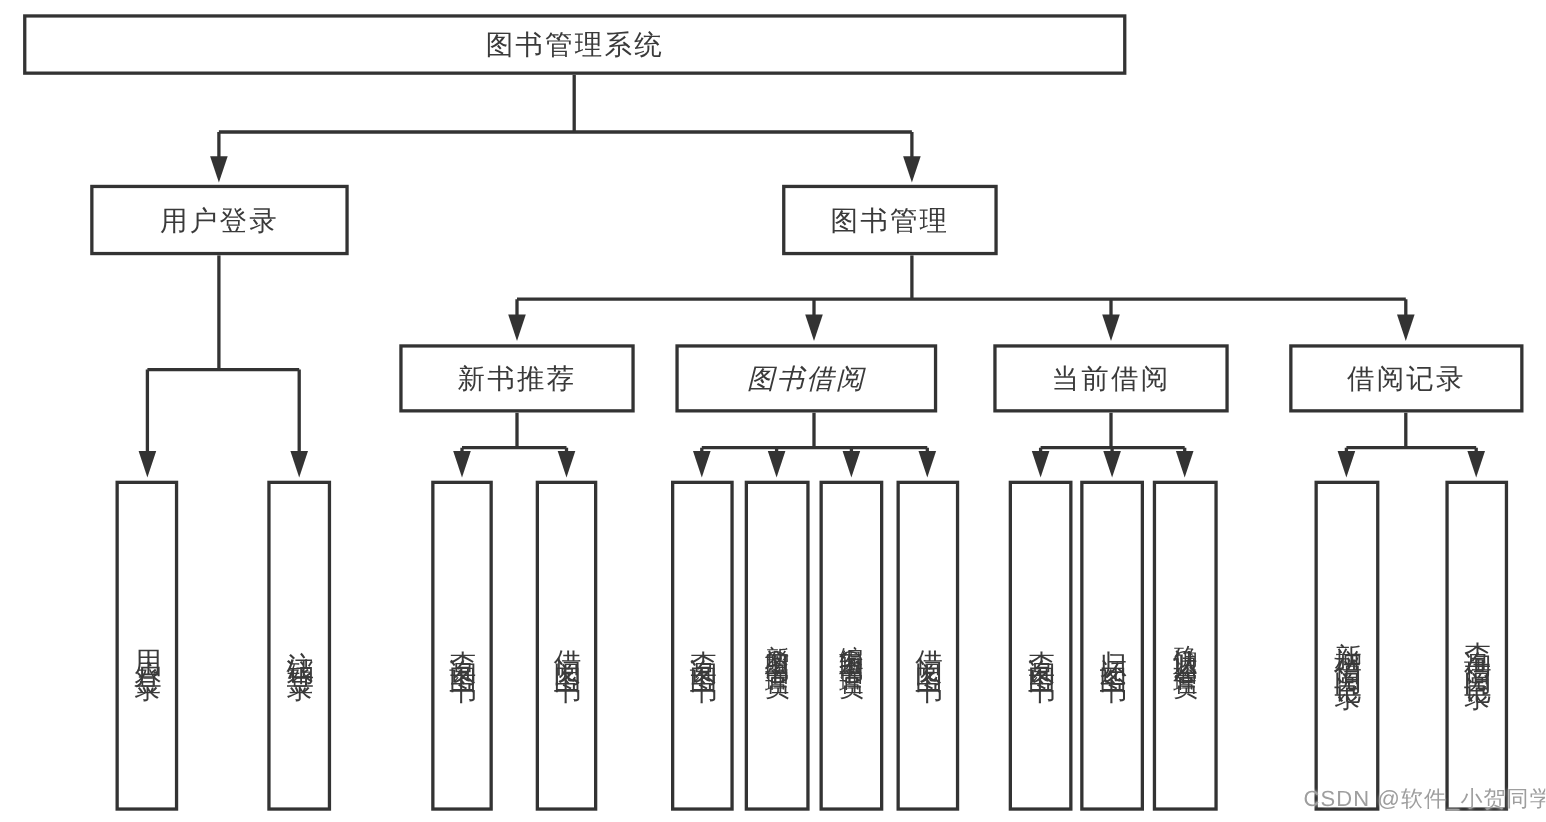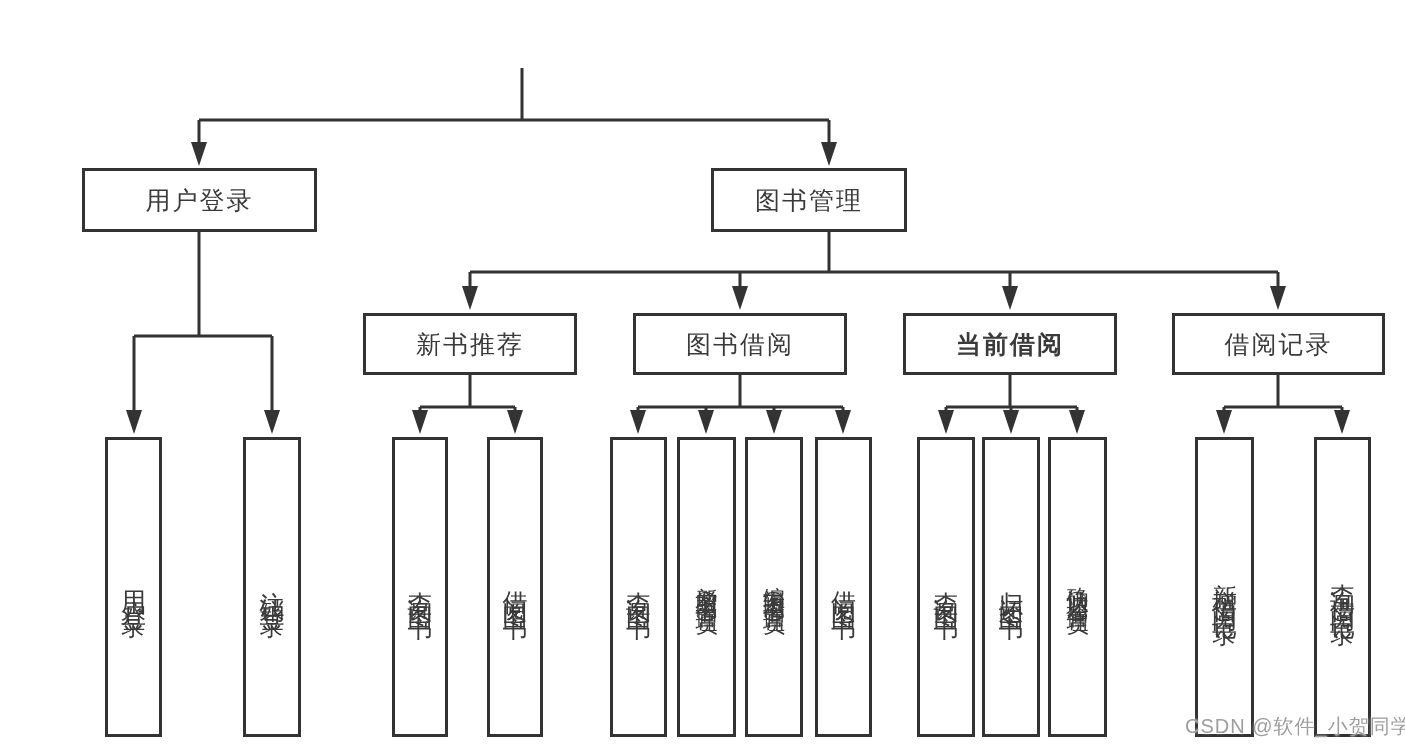--- a/index.html
+++ b/index.html
@@ -102,27 +102,28 @@
       <polygon points="766,410 782,410 774,434"></polygon>
       <polygon points="835,410 851,410 843,434"></polygon>
       <polygon points="938,410 954,410 946,434"></polygon>
       <polygon points="1003,410 1019,410 1011,434"></polygon>
       <polygon points="1069,410 1085,410 1077,434"></polygon>
       <polygon points="1216,410 1232,410 1224,434"></polygon>
       <polygon points="1334,410 1350,410 1342,434"></polygon>
     </g>
   </svg>
 
+  <div class="node" style="left:21px; top:13px; width:1003px; height:55px;">图书管理系统</div>
 
   <div class="node" style="left:82px; top:168px; width:235px; height:64px;">用户登录</div>
   <div class="node" style="left:711px; top:168px; width:196px; height:64px;">图书管理</div>
 
   <div class="node" style="left:363px; top:313px; width:214px; height:62px;">新书推荐</div>
-  <div class="node" style="left:633px; top:313px; width:214px; height:62px;">图书借阅</div>
-  <div class="node" style="left:903px; top:313px; width:214px; height:62px;font-weight:bold;">当前借阅</div>
+  <div class="node" style="left:614px; top:313px; width:238px; height:62px;font-style:italic;">图书借阅</div>
+  <div class="node" style="left:903px; top:313px; width:214px; height:62px;">当前借阅</div>
   <div class="node" style="left:1172px; top:313px; width:213px; height:62px;">借阅记录</div>
 
   <div class="vnode" style="left:105px; width:57px;">
     <span class="vtext">用户登录</span>
   </div>
   <div class="vnode" style="left:243px; width:58px;">
     <span class="vtext">注销登录</span>
   </div>
 
   <div class="vnode" style="left:392px; width:56px;">

